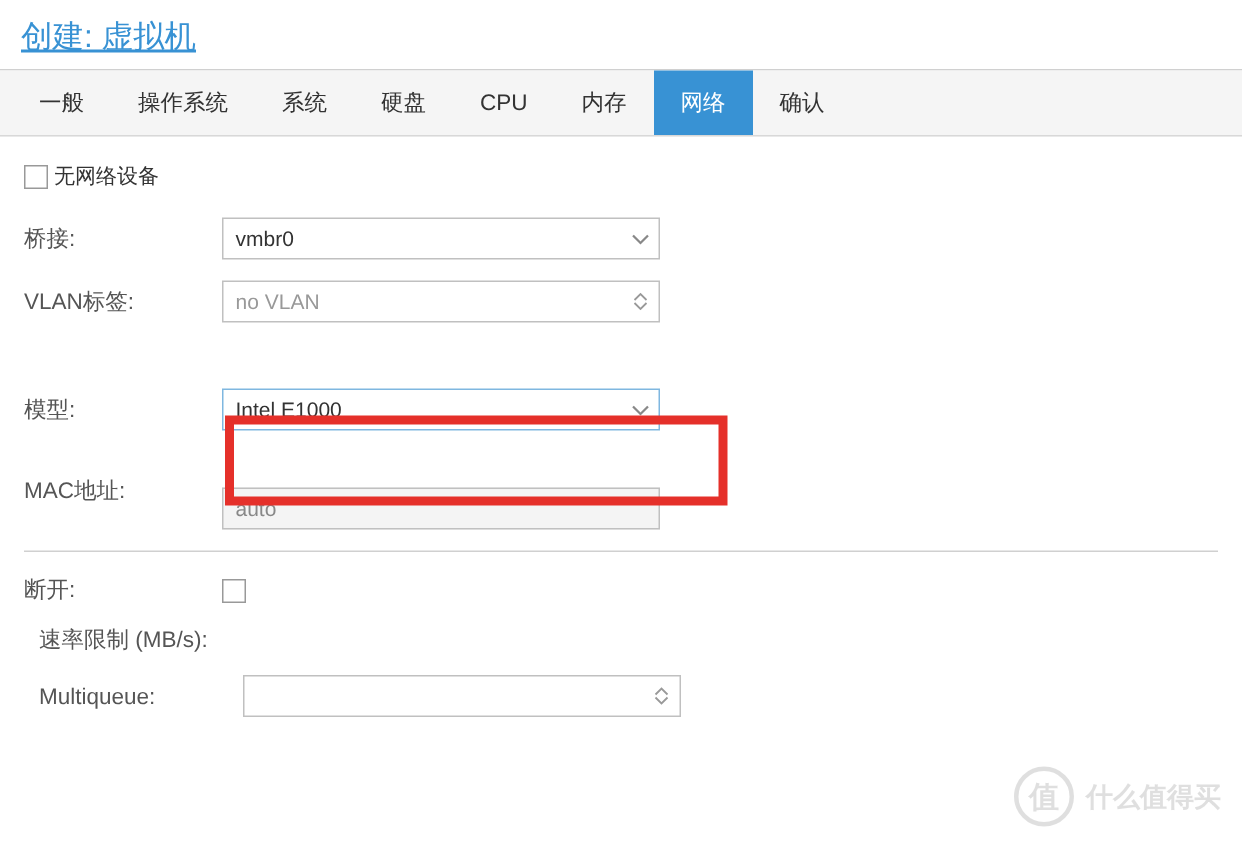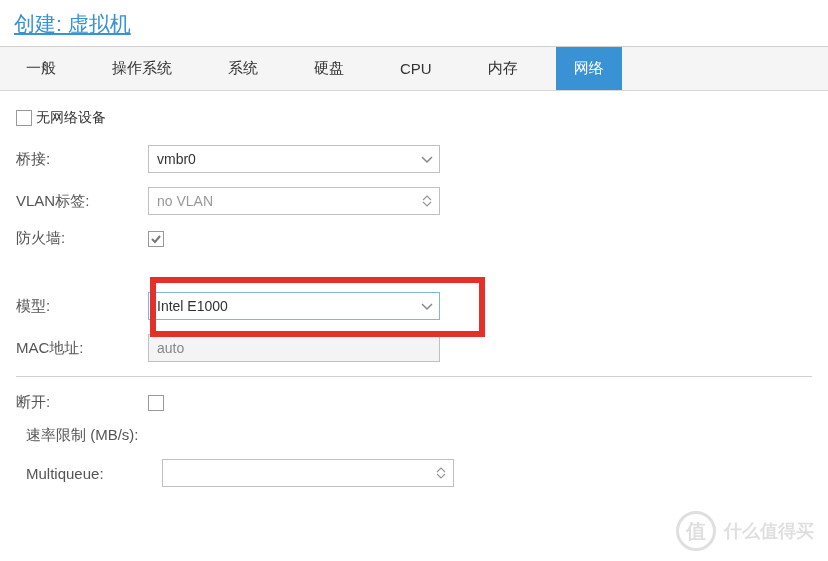--- a/index.html
+++ b/index.html
@@ -20,21 +20,20 @@
     border-bottom: 1px solid #d0d0d0;
     background: #fff;
     text-decoration: underline;
   }
   .tab-bar {
     display: flex;
     align-items: center;
     background: #f5f5f5;
     border-bottom: 1px solid #d8d8d8;
     padding: 0 8px;
-    gap: 20px;
   }
   .tab {
     padding: 12px 18px;
     color: #333;
     font-size: 15px;
     cursor: pointer;
   }
   .tab.active {
     background: #3892d4;
     color: #fff;
@@ -83,20 +82,21 @@
     flex-direction: column;
     justify-content: center;
     align-items: center;
     color: #888;
   }
   .select .trigger svg { width: 12px; height: 12px; }
   .numfield .spinner svg { width: 10px; height: 6px; display:block; }
   .textfield.readonly {
     background: #f4f4f4;
     color: #888;
+    margin-top: 24px;
   }
   .checkbox {
     width: 16px; height: 16px;
     border: 1px solid #999;
     background: #fff;
     display: inline-flex;
     align-items: center;
     justify-content: center;
     color: #888;
   }
@@ -140,20 +140,21 @@
 <div class="dialog-title">创建: 虚拟机</div>
 
 <div class="tab-bar">
   <div class="tab">一般</div>
   <div class="tab">操作系统</div>
   <div class="tab">系统</div>
   <div class="tab">硬盘</div>
   <div class="tab">CPU</div>
   <div class="tab">内存</div>
   <div class="tab active">网络</div>
+  <div class="tab">确认</div>
 </div>
 
 <div class="form-area">
 
   <div class="checkbox-row">
     <span class="checkbox"></span>
     <span>无网络设备</span>
   </div>
 
   <div class="row">
@@ -176,28 +177,20 @@
         <svg viewBox="0 0 10 6">
             <path d="M1 5 L5 1 L9 5" fill="none" stroke="#999" stroke-width="1.2"></path>
           </svg>
         <svg viewBox="0 0 10 6">
             <path d="M1 1 L5 5 L9 1" fill="none" stroke="#999" stroke-width="1.2"></path>
           </svg>
       </span>
     </div>
   </div>
 
-  <div class="row">
-    <div class="label">防火墙:</div>
-    <span class="checkbox">
-      <svg viewBox="0 0 12 12">
-          <path d="M2 6 L5 9 L10 3" fill="none" stroke="#777" stroke-width="2"></path>
-        </svg>
-    </span>
-  </div>
 
   <div class="spacer-block"></div>
 
   <div class="row">
     <div class="label">模型:</div>
     <div class="select" style="border-color:#7fb7e0">
       <span>Intel E1000</span>
       <span class="trigger">
         <svg viewBox="0 0 12 12">
             <path d="M1 4 L6 9 L11 4" fill="none" stroke="#888" stroke-width="1.5"></path>

